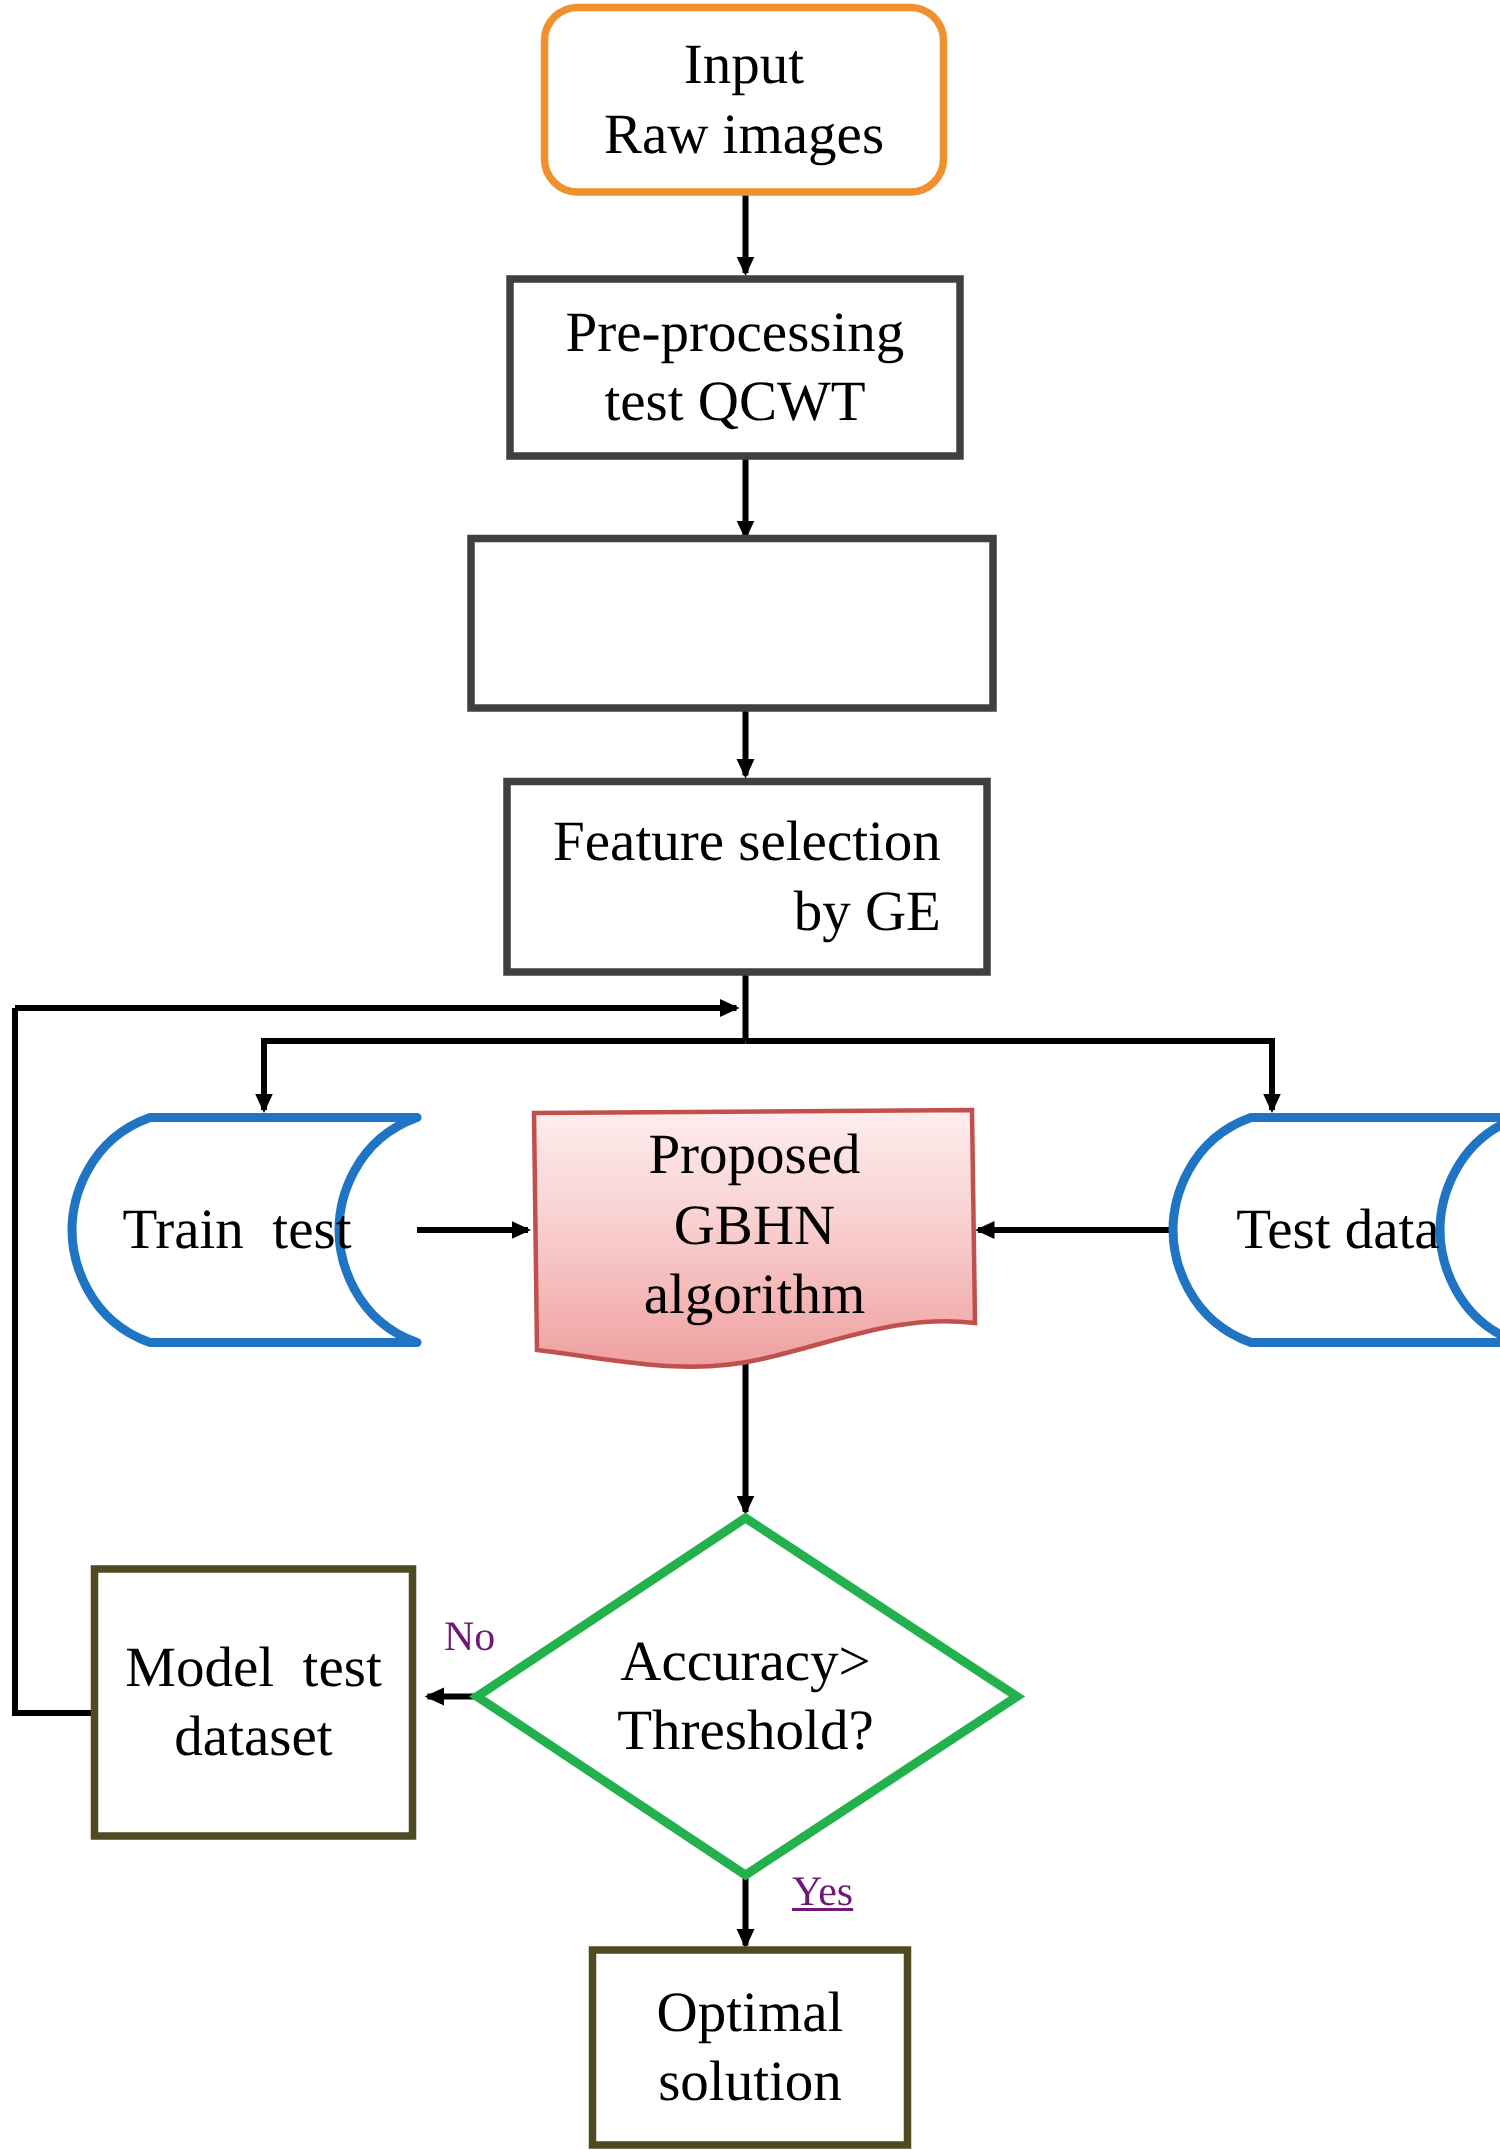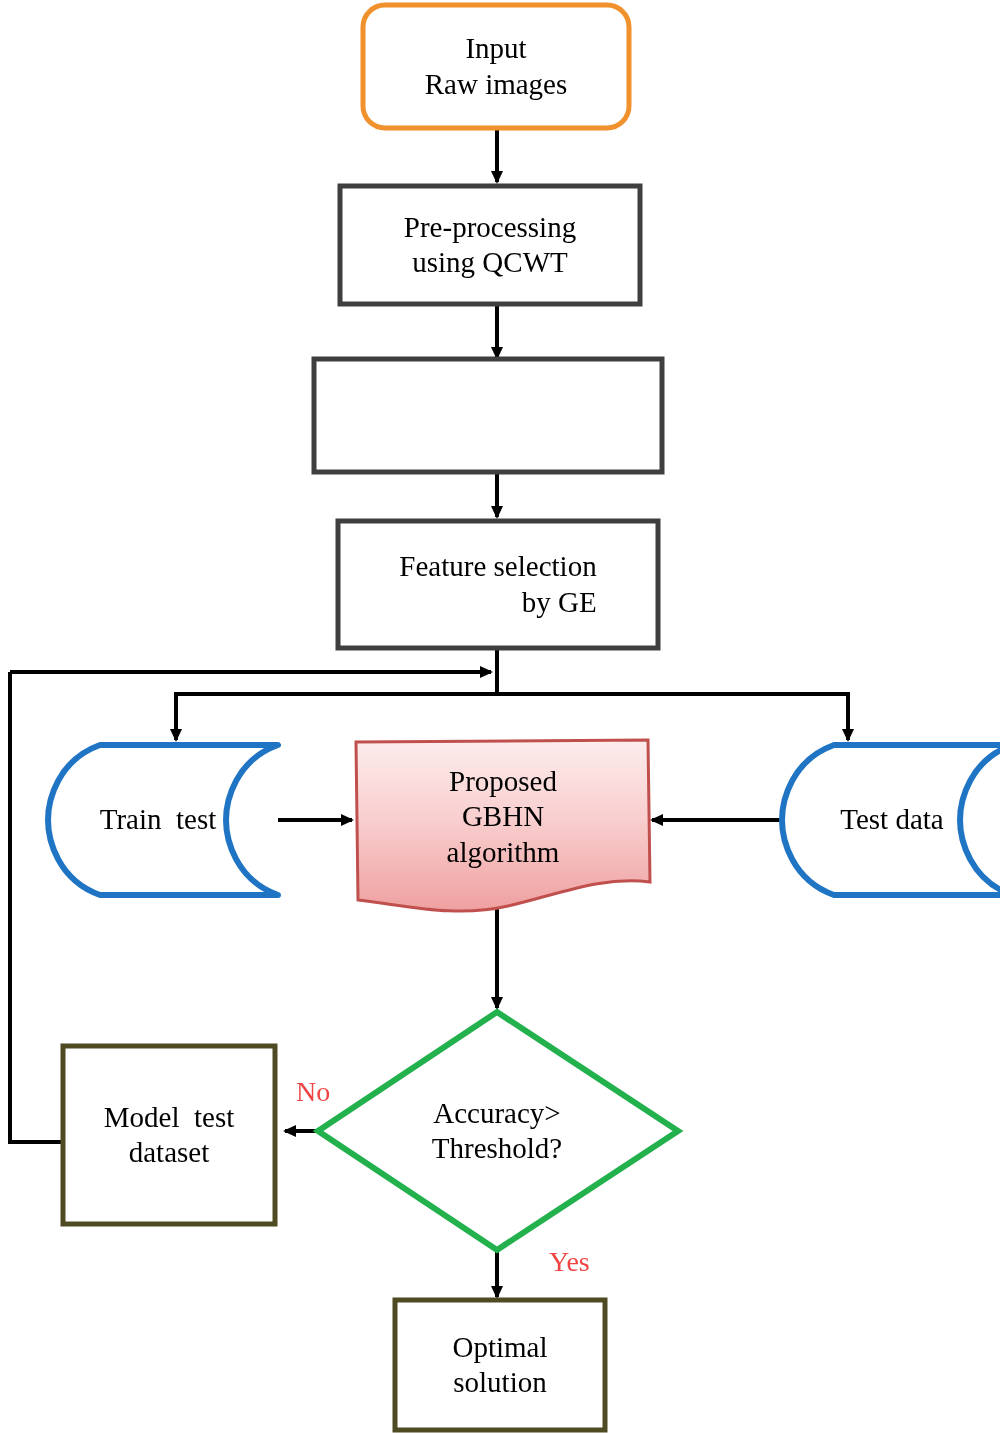--- a/index.html
+++ b/index.html
@@ -26,28 +26,28 @@
     height: 1433px;
   }
   .node-label {
     position: absolute;
     display: flex;
     flex-direction: column;
     align-items: center;
     justify-content: center;
     text-align: center;
     color: #000000;
-    font-size: 29px;
+    font-size: 38px;
     line-height: 1.22;
     pointer-events: none;
     white-space: pre;
   }
   .edge-label {
     position: absolute;
-    color: #ef4444;
+    color: #701a75;
     font-size: 28px;
     line-height: 1;
     white-space: pre;
   }
 </style>
 </head>
 <body>
 
 <div id="diagram-root">
 
@@ -108,21 +108,21 @@
 
     <rect x="63" y="1046" width="212" height="178" fill="#ffffff" stroke="#4E4A22" stroke-width="5"></rect>
 
     <rect x="395" y="1300" width="210" height="130" fill="#ffffff" stroke="#4E4A22" stroke-width="5"></rect>
   </svg>
 
   <div class="node-label" style="left:363px; top:5px; width:266px; height:123px;">Input
 Raw images</div>
 
   <div class="node-label" style="left:340px; top:186px; width:300px; height:118px;">Pre-processing
-using QCWT</div>
+test QCWT</div>
 
 
   <div class="node-label" style="left:338px; top:521px; width:320px; height:127px;text-align:right;">Feature selection
 by GE</div>
 
   <div class="node-label" style="left:58px; top:745px; width:200px; height:150px;">Train  test</div>
 
   <div class="node-label" style="left:792px; top:745px; width:200px; height:150px;">Test data</div>
 
   <div class="node-label" style="left:356px; top:742px; width:294px; height:150px;">Proposed
@@ -133,15 +133,15 @@
 Threshold?</div>
 
   <div class="node-label" style="left:395px; top:1300px; width:210px; height:130px;">Optimal
 solution</div>
 
   <div class="node-label" style="left:63px; top:1046px; width:212px; height:178px;">Model  test
 dataset</div>
 
   <div class="edge-label" style="left:296px; top:1078px;">No</div>
 
-  <div class="edge-label" style="left:549px; top:1248px;">Yes</div>
+  <div class="edge-label" style="left:528px; top:1248px;text-decoration:underline;">Yes</div>
 
 </div>
 
 </body></html>

